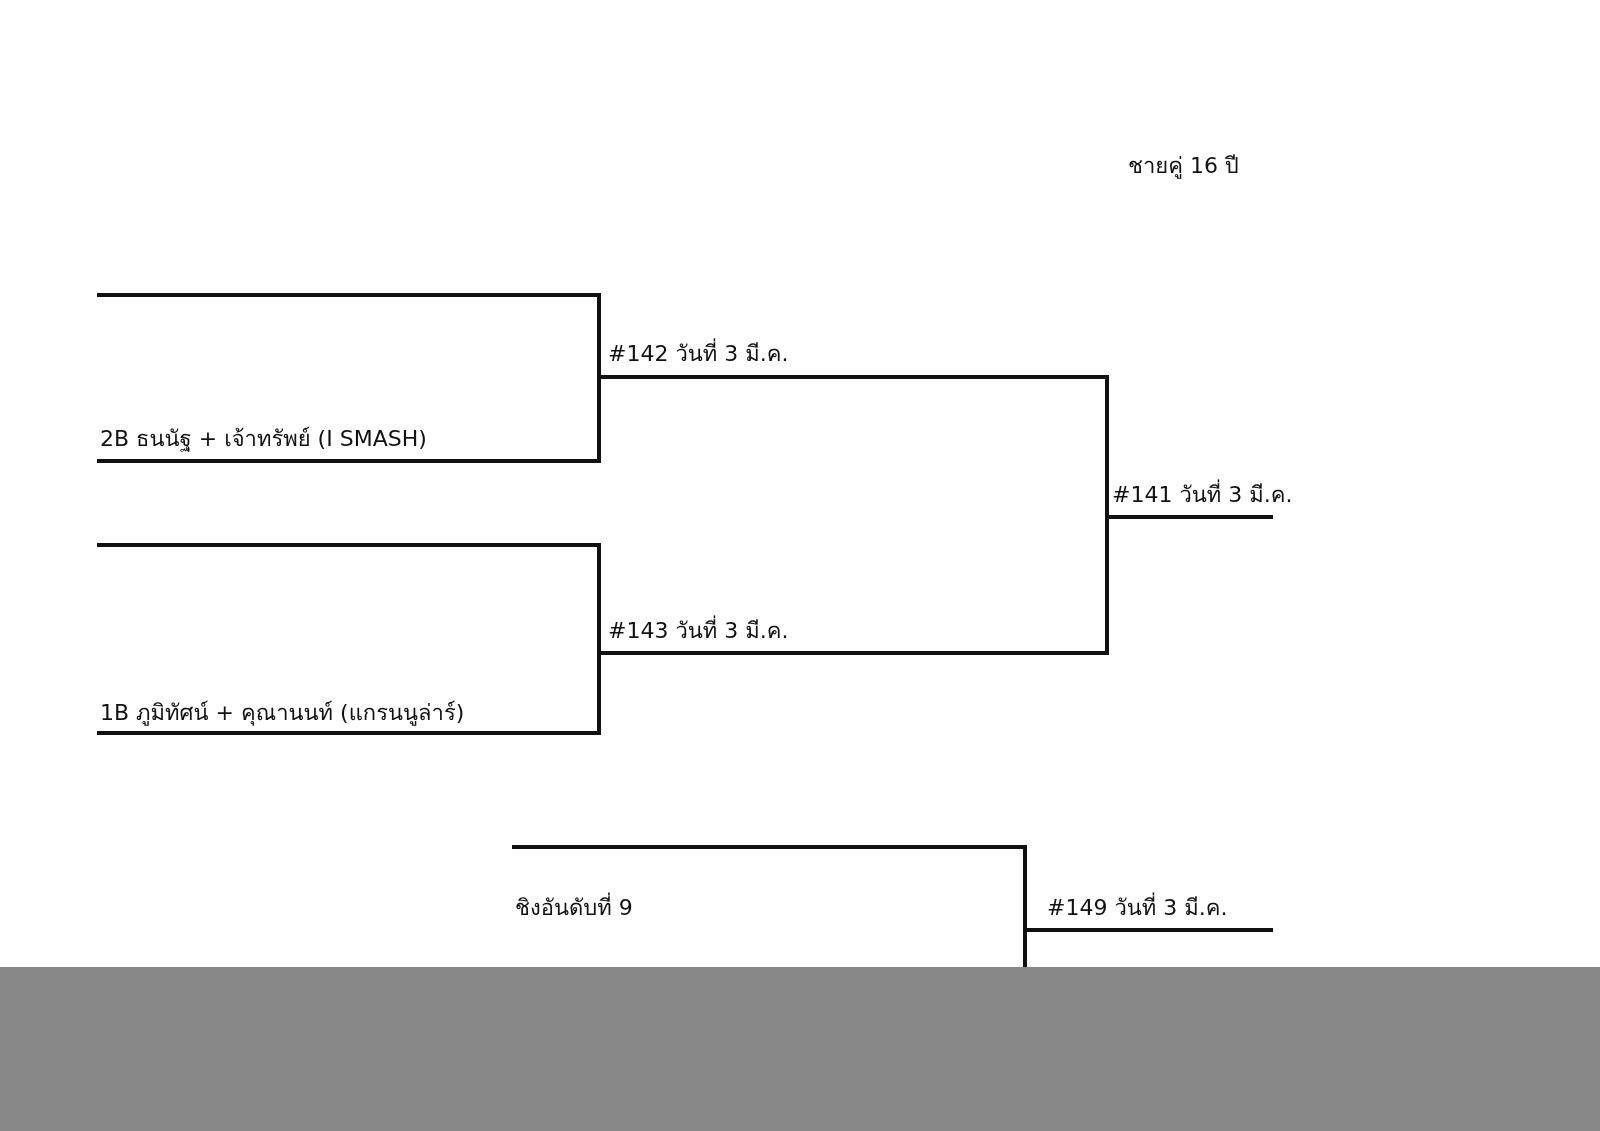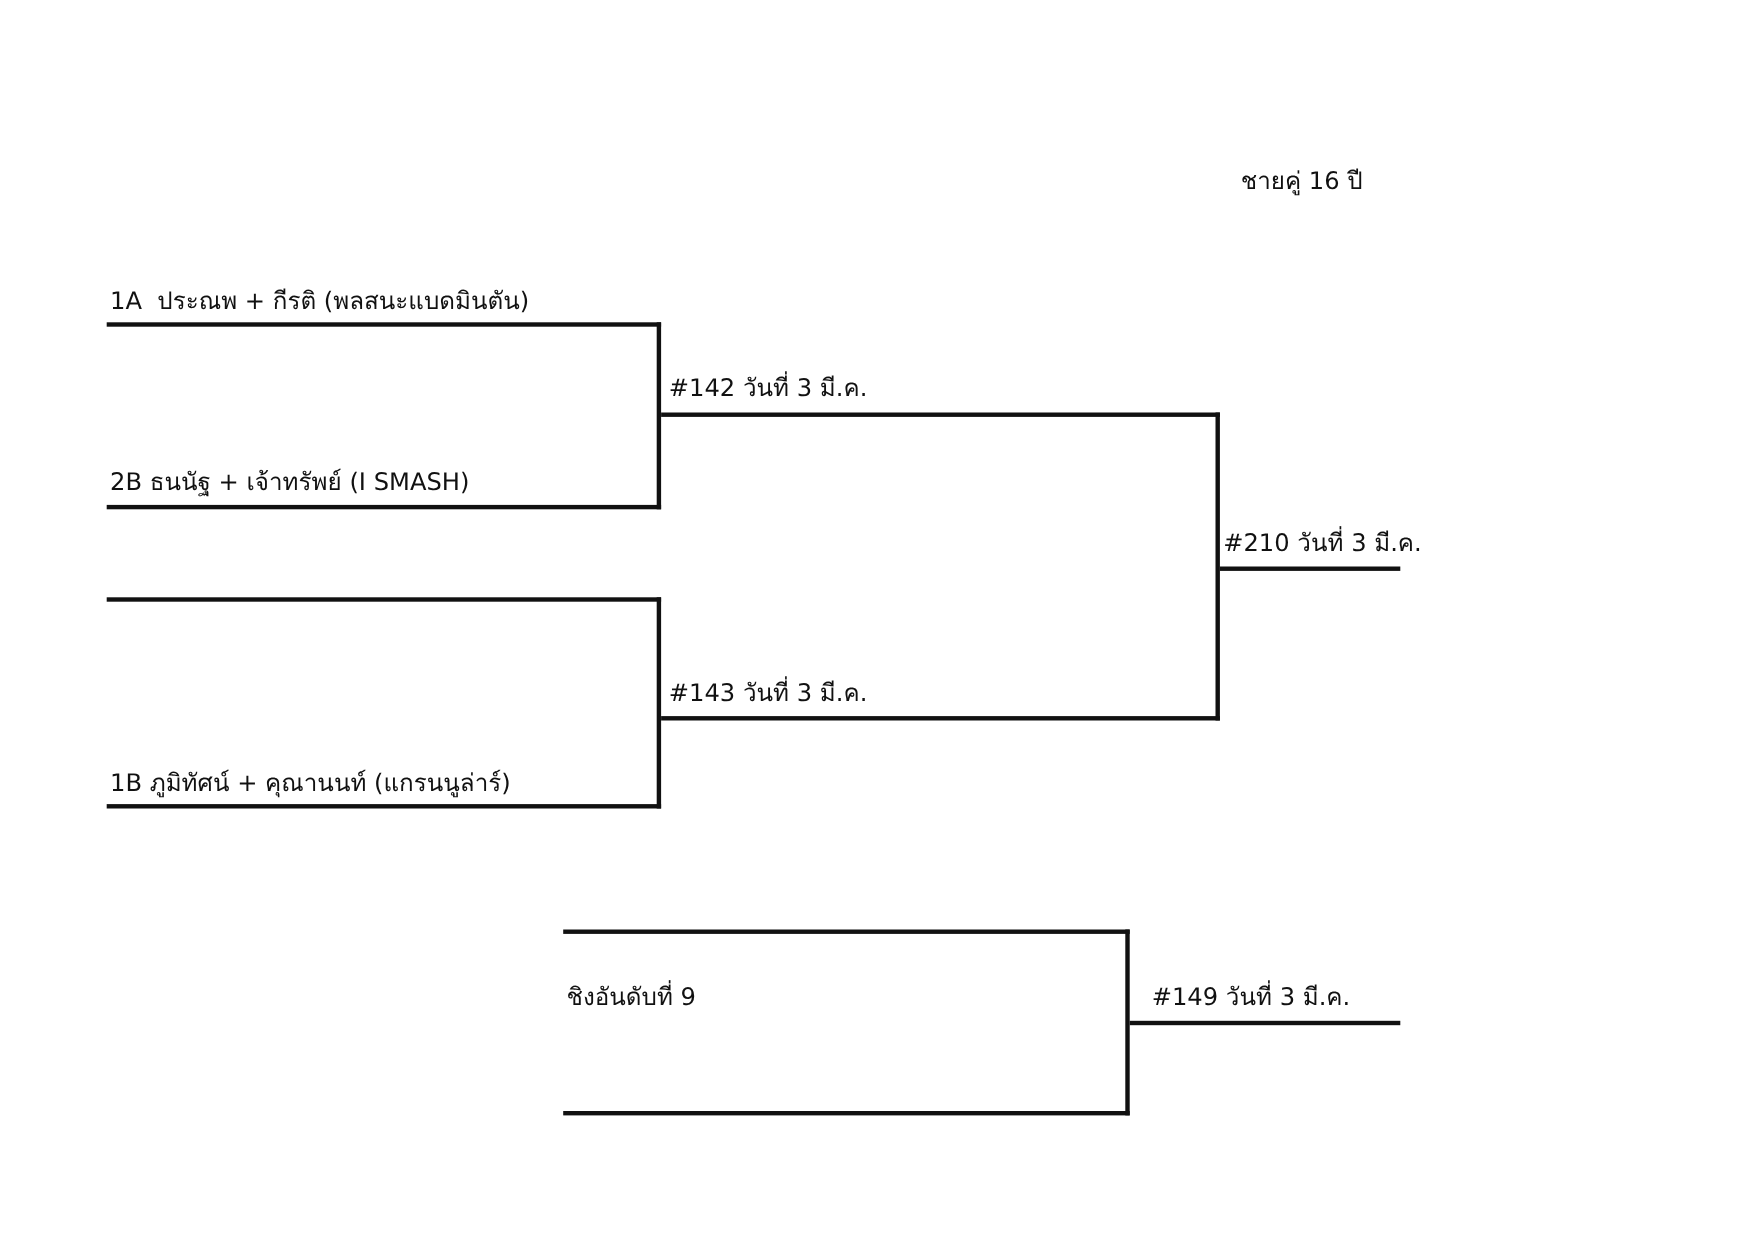--- a/index.html
+++ b/index.html
@@ -8,21 +8,21 @@
     --bg:#ffffff;
   }
   html,body{margin:0;padding:0;}
   body{
     background:#888;
     font-family:"DejaVu Sans","Liberation Sans",sans-serif;
   }
   #canvas{
     position:relative;
     width:1600px;
-    height:1131px;
+    height:967px;
     background:var(--bg);
     overflow:hidden;
     margin:0 auto;
   }
   .label{
     position:absolute;
     font-size:22px;
     line-height:1.3;
     color:var(--text);
     white-space:pre;
@@ -38,21 +38,20 @@
     background:var(--line);
   }
 </style>
 </head>
 <body>
 
 <div id="canvas">
 
   <div class="label" style="left:1128px;top:152px;">ชายคู่ 16 ปี</div>
 
-  <div class="label" style="left:100px;top:261px;">1A  ประณพ + กีรติ (พลสนะแบดมินตัน)</div>
   <div class="hline" style="left:97px;top:293px;width:504px;"></div>
 
   <div class="label" style="left:100px;top:425px;">2B ธนนัฐ + เจ้าทรัพย์ (I SMASH)</div>
   <div class="hline" style="left:97px;top:459px;width:504px;"></div>
 
   <div class="vline" style="left:597px;top:293px;height:170px;"></div>
 
   <div class="label" style="left:608px;top:340px;">#142 วันที่ 3 มี.ค.</div>
   <div class="hline" style="left:601px;top:375px;width:508px;"></div>
 
@@ -61,21 +60,21 @@
   <div class="label" style="left:100px;top:699px;">1B ภูมิทัศน์ + คุณานนท์ (แกรนนูล่าร์)</div>
   <div class="hline" style="left:97px;top:731px;width:504px;"></div>
 
   <div class="vline" style="left:597px;top:543px;height:192px;"></div>
 
   <div class="label" style="left:608px;top:617px;">#143 วันที่ 3 มี.ค.</div>
   <div class="hline" style="left:601px;top:651px;width:508px;"></div>
 
   <div class="vline" style="left:1105px;top:375px;height:280px;"></div>
 
-  <div class="label" style="left:1112px;top:481px;">#210 วันที่ 3 มี.ค.</div>
+  <div class="label" style="left:1112px;top:481px;">#141 วันที่ 3 มี.ค.</div>
   <div class="hline" style="left:1109px;top:515px;width:164px;"></div>
 
   <div class="hline" style="left:512px;top:845px;width:515px;"></div>
   <div class="label" style="left:515px;top:894px;">ชิงอันดับที่ 9</div>
   <div class="hline" style="left:512px;top:1010px;width:515px;"></div>
   <div class="vline" style="left:1023px;top:845px;height:169px;"></div>
 
   <div class="label" style="left:1010px;top:894px;margin-left:37px;">#149 วันที่ 3 มี.ค.</div>
   <div class="hline" style="left:1027px;top:928px;width:246px;"></div>
 

